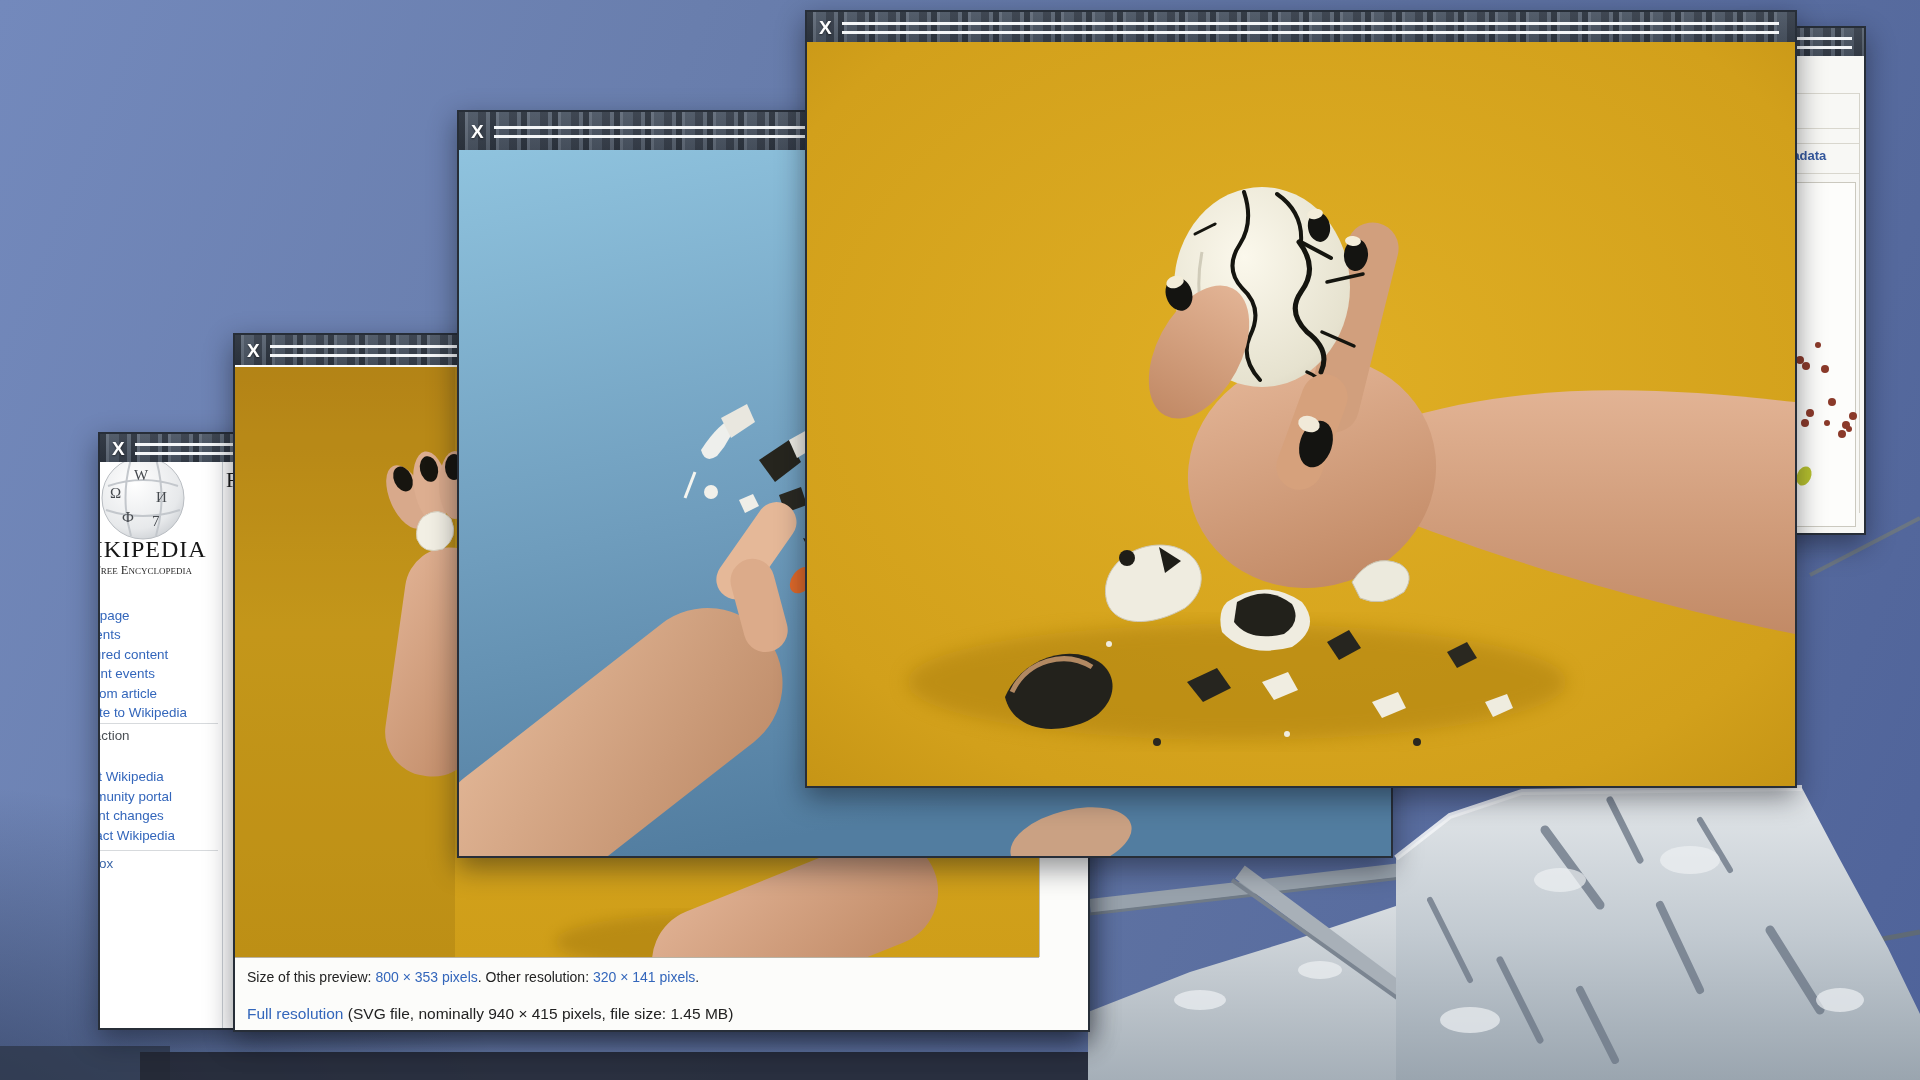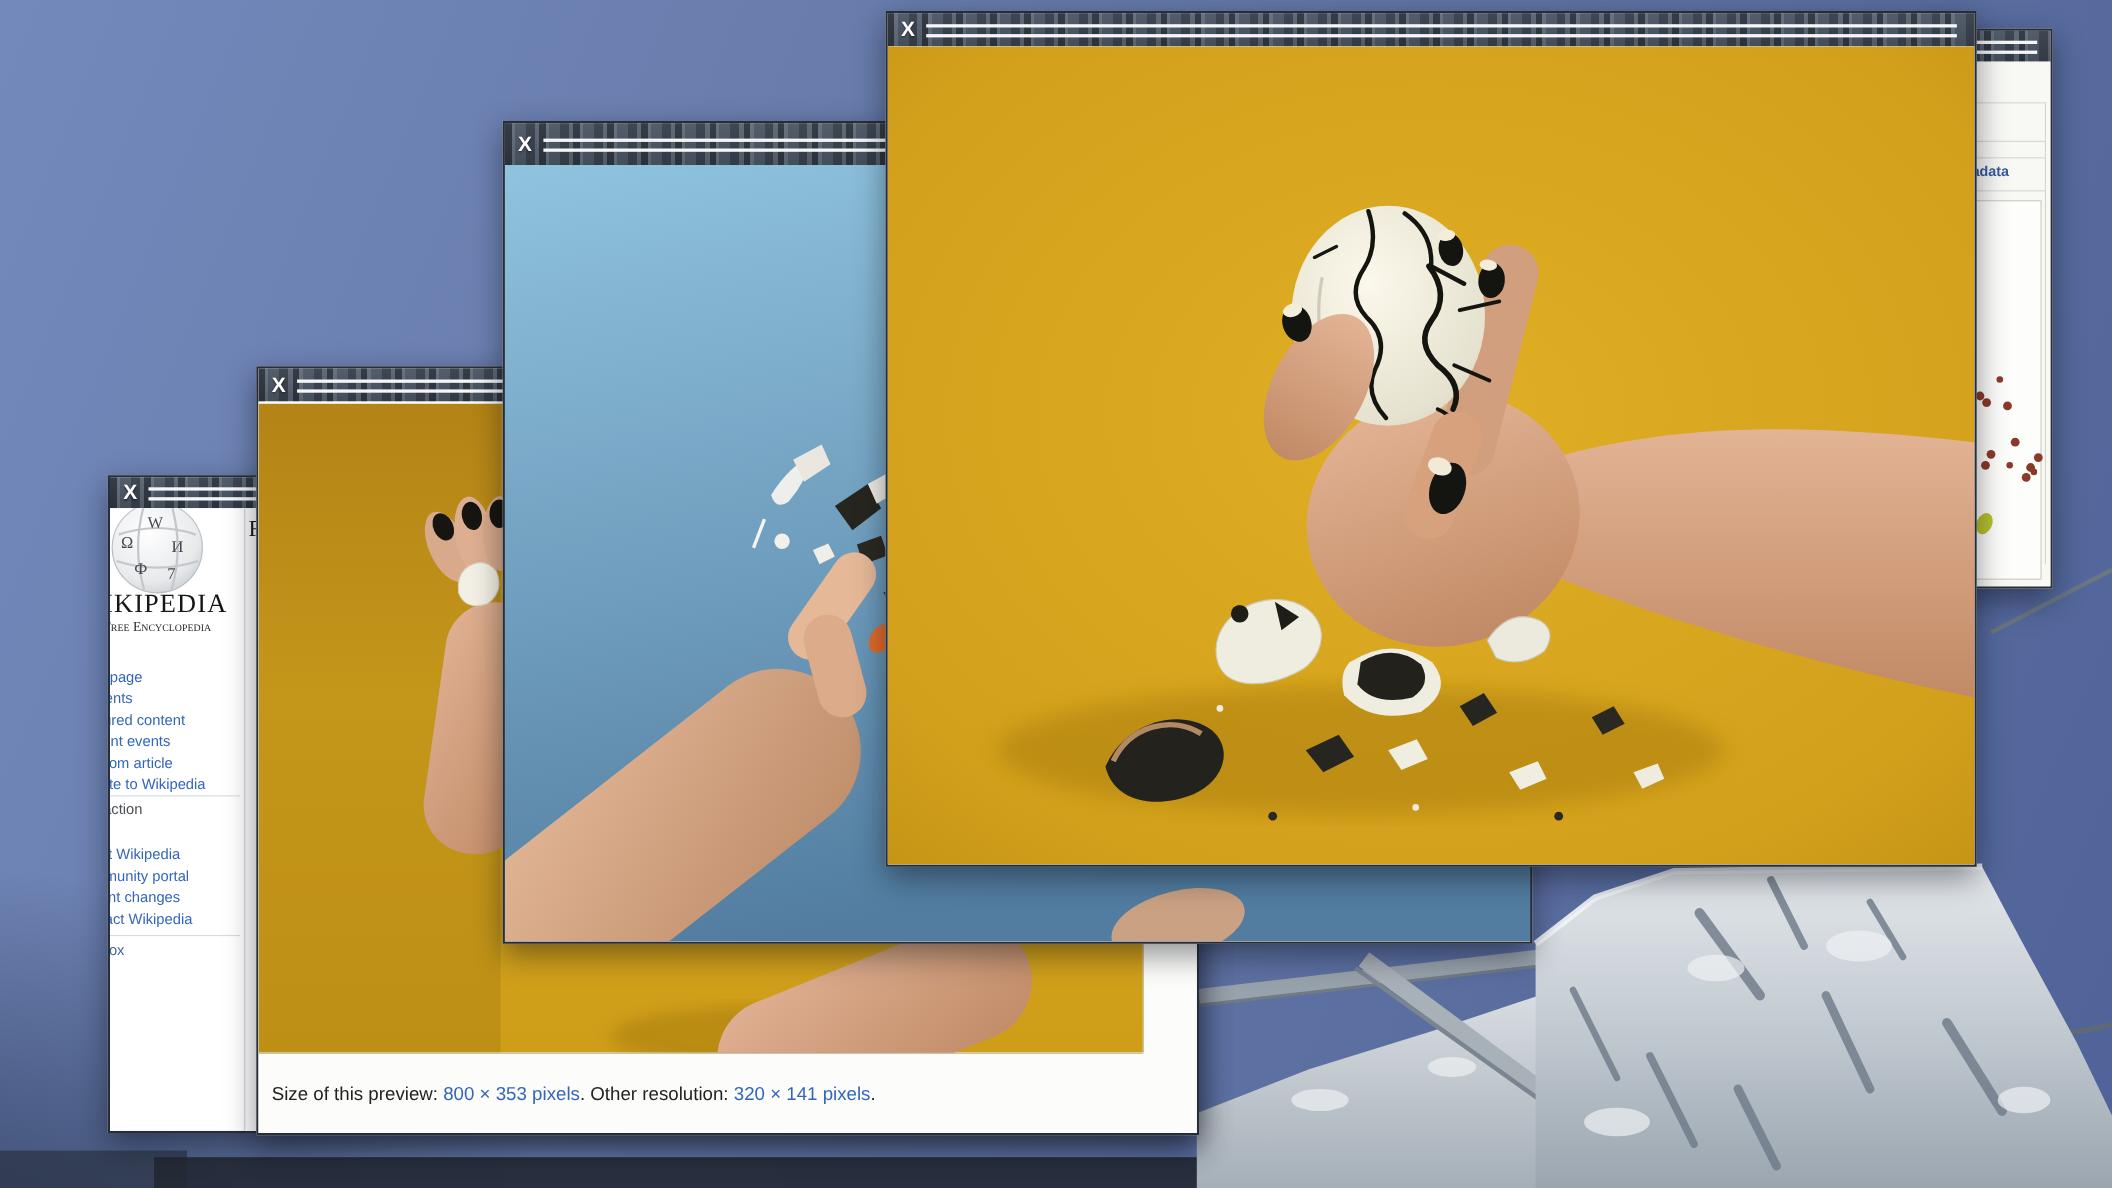--- a/index.html
+++ b/index.html
@@ -47,21 +47,21 @@
   #winE .content{top:28px;background:#f8f8f5;}
   .eline{position:absolute;left:0;right:4px;height:1px;background:#d9d7ce;}
   .meta-heading{position:absolute;left:28px;top:92px;font-size:13px;font-weight:bold;color:#35599f;white-space:nowrap;cursor:pointer;}
   .ebox{position:absolute;left:-8px;top:126px;width:122px;height:345px;border:1px solid #cbc9bf;background:#fdfdfb;box-sizing:border-box;}
   .evline{position:absolute;left:117px;top:37px;bottom:20px;width:1px;background:#d5d3ca;}
   
   #winB{left:233px;top:333px;width:857px;height:699px;z-index:20;}
   #winB .tb{height:30px;}
   #winB .content{top:30px;background:#fcfcfa;}
   .bimg{position:absolute;left:0;top:2px;width:804px;height:590px;box-shadow:0 1px 0 #b9b3a5,1px 0 0 #c6c0b2;}
-  .sizeline{position:absolute;left:12px;top:620px;font-size:17px;color:#222;white-space:nowrap;}
+  .sizeline{position:absolute;left:12px;top:604px;font-size:14px;color:#222;white-space:nowrap;}
   .fullline{position:absolute;left:12px;top:640px;font-size:15.5px;color:#222;white-space:nowrap;}
   .lnk{color:#3366bb;cursor:pointer;}
   
   #winC{left:457px;top:110px;width:936px;height:748px;z-index:30;}
   #winC .tb{height:38px;}
   #winC .content{top:38px;}
   
   #winD{left:805px;top:10px;width:992px;height:778px;z-index:40;}
   #winD .tb{height:30px;}
   #winD .content{top:30px;}
@@ -236,20 +236,23 @@
           <ellipse cx="220" cy="118" rx="16" ry="34" fill="#d8a98b"></ellipse>
           <ellipse cx="168" cy="112" rx="9" ry="13" fill="#17150f" transform="rotate(-25 168 112)"></ellipse>
           <ellipse cx="194" cy="102" rx="9" ry="13" fill="#17150f" transform="rotate(-12 194 102)"></ellipse>
           <ellipse cx="219" cy="100" rx="9" ry="13" fill="#17150f"></ellipse>
           <path d="M188,150 q16,-12 28,2 q8,18 -8,30 q-20,6 -26,-10 q-2,-14 6,-22 z" fill="#f2efe4" stroke="#d8d2c2"></path>
         </g>
       </svg>
       <div class="sizeline">
         <span>Size of this preview: </span><span class="lnk">800 × 353 pixels</span><span>. Other resolution: </span><span class="lnk">320 × 141 pixels</span><span>.</span>
       </div>
+      <div class="fullline">
+        <span class="lnk">Full resolution</span><span> (SVG file, nominally 940 × 415 pixels, file size: 1.45 MB)</span>
+      </div>
     </div>
   </div>
 
   <div class="win" id="winC">
     <div class="tb">
       <span class="x">X</span>
       <span class="stripes"></span>
     </div>
     <div class="content">
       <svg class="photo" viewBox="0 0 932 706" preserveAspectRatio="none">

